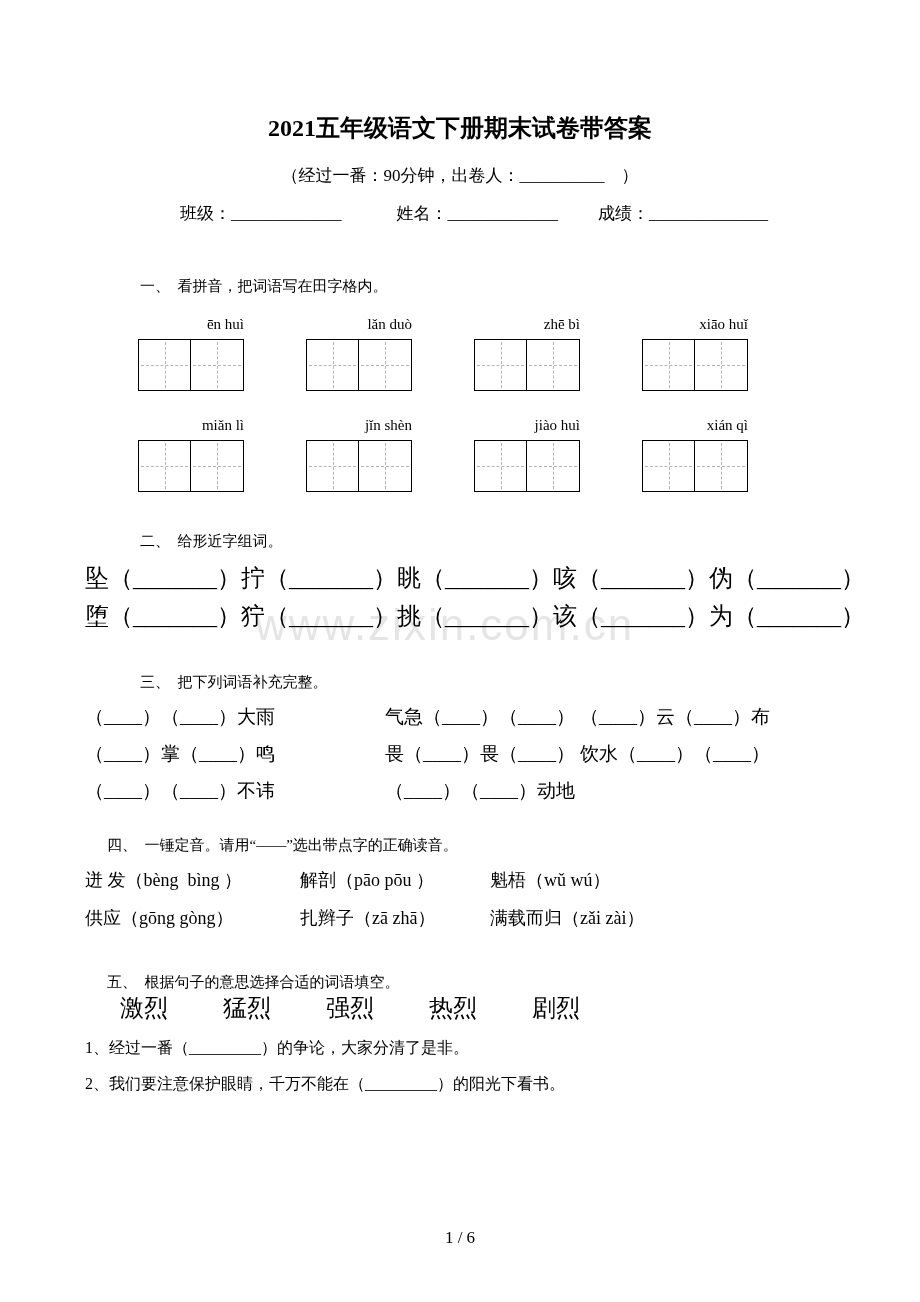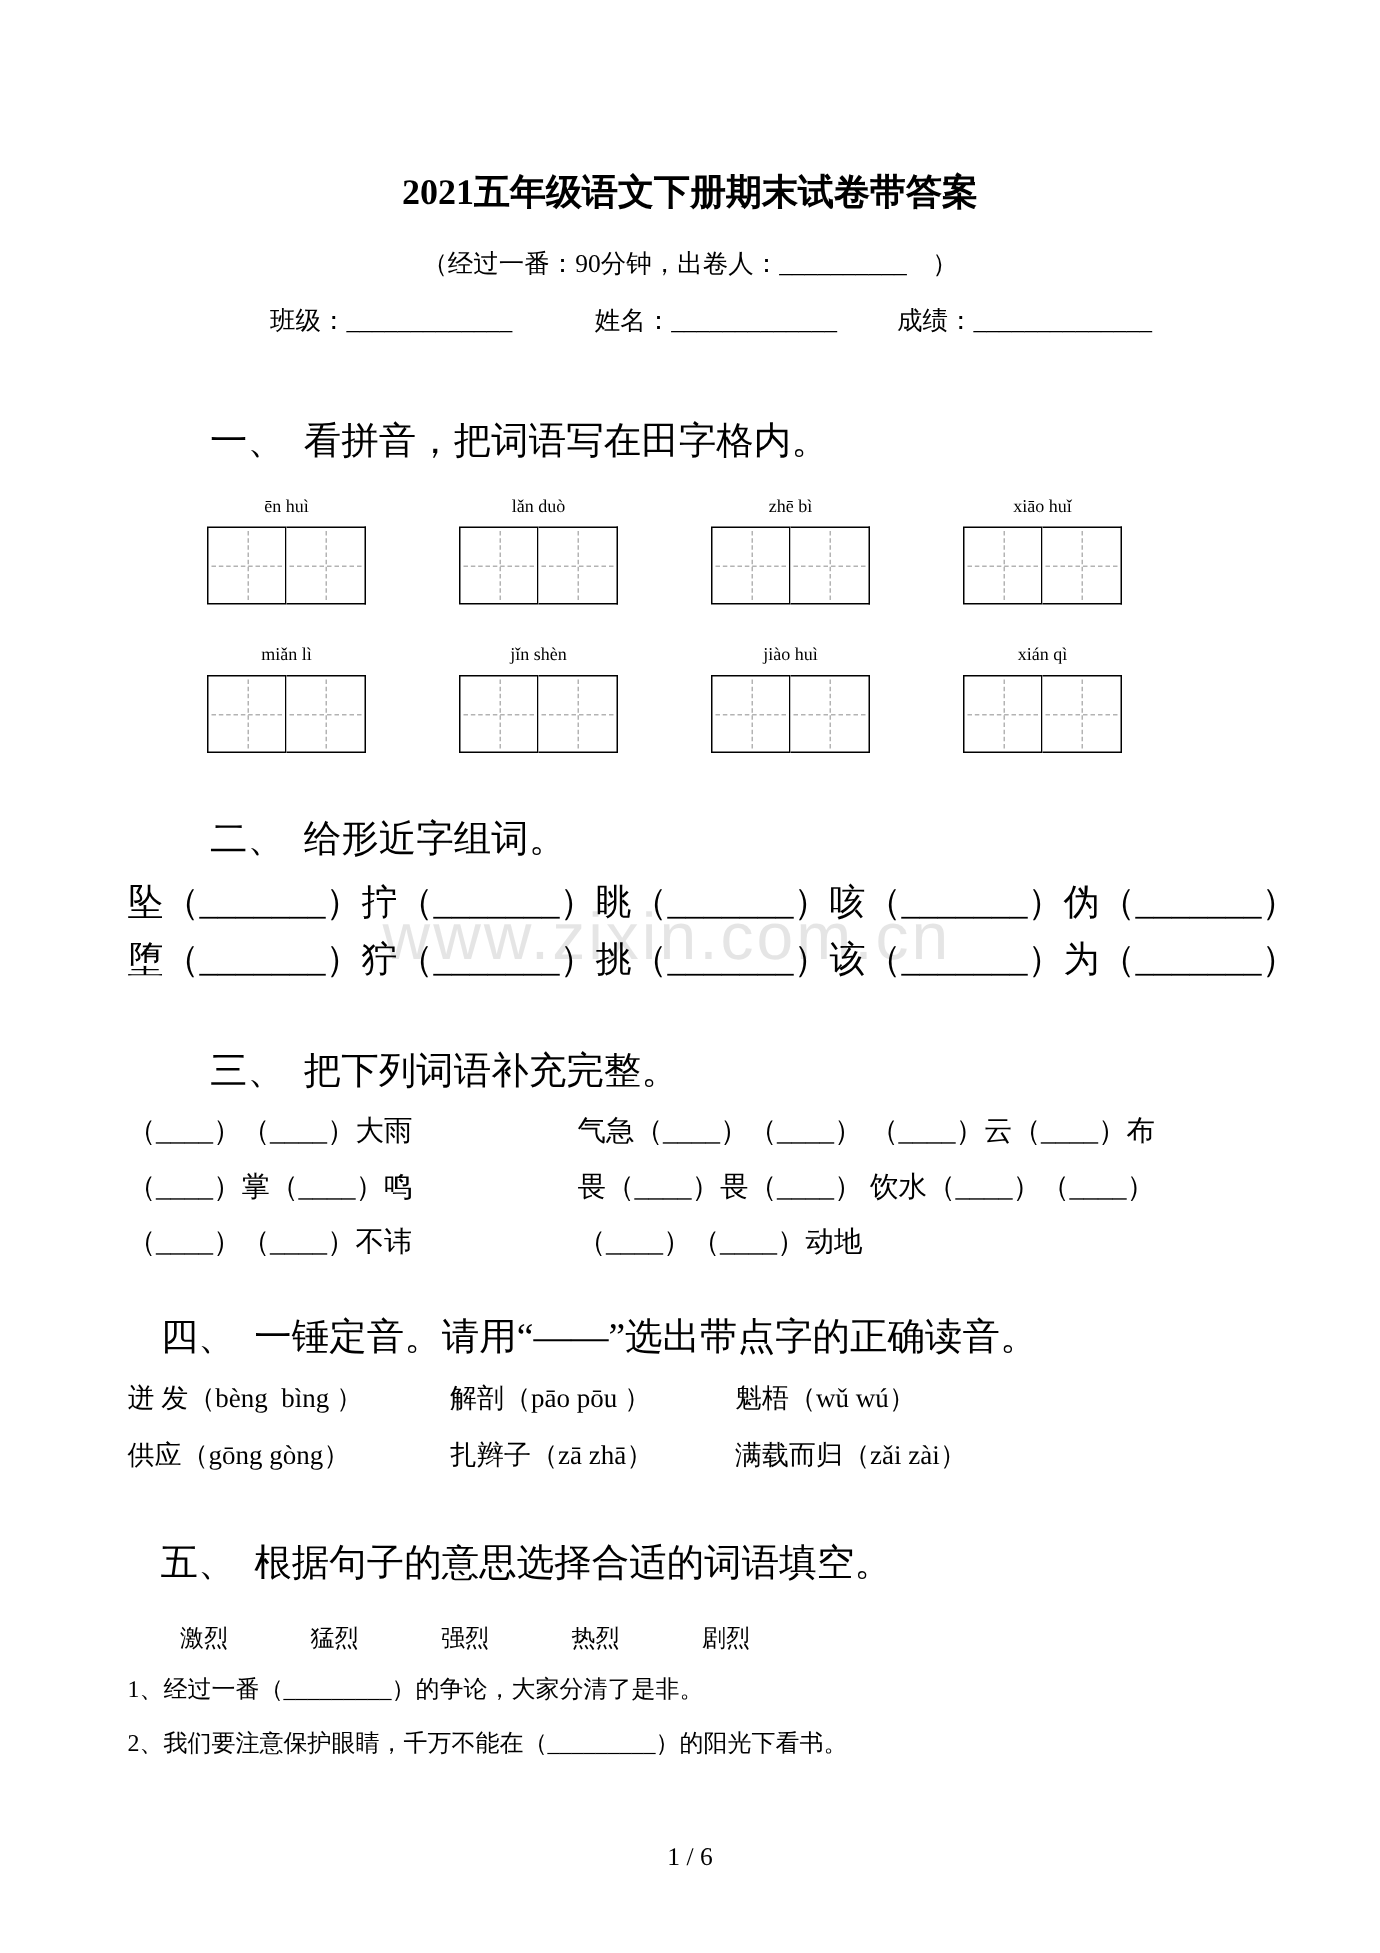--- a/index.html
+++ b/index.html
@@ -19,53 +19,53 @@
 
   .title { margin: 0; text-align: center; font-size: 24px; font-weight: bold; white-space: pre; }
   .subtitle { margin-top: 20px; text-align: center; font-size: 17px; white-space: pre; }
 
   .form-line { margin-top: 15px; padding-left: 95px; font-size: 17px; display: flex; }
   .form-line .field { white-space: pre; }
   .form-line .field.f1 { margin-right: 55px; }
   .form-line .field.f2 { margin-right: 40px; }
   .blank { letter-spacing: 0; }
 
-  .sec-heading { font-size: 25px; white-space: pre; }
+  .sec-heading { font-size: 15px; white-space: pre; }
   .indent-lg { padding-left: 55px; }
   .indent-sm { padding-left: 22px; }
   .mt-s1 { margin-top: 52px; }
   .mt-s2 { margin-top: 40px; }
   .mt-s3 { margin-top: 38px; }
   .mt-s4 { margin-top: 27px; }
   .mt-s5 { margin-top: 36px; }
 
   .pinyin-row { display: flex; padding-left: 53px; gap: 62px; margin-top: 20px; }
   .pinyin-row.second { margin-top: 26px; }
-  .pinyin { width: 106px; text-align: center; font-size: 12px; white-space: pre; }
+  .pinyin { width: 106px; text-align: right; font-size: 15px; white-space: pre; }
 
   .grid-row { display: flex; padding-left: 53px; gap: 62px; margin-top: 6px; }
   .tzg { display: flex; }
   .cell { width: 53px; height: 52px; border: 1px solid #000; position: relative; background: #fff; }
   .cell + .cell { border-left: 0; }
   .cell::before { content: ""; position: absolute; left: 2px; right: 2px; top: 50%; border-top: 1px dashed #b3b3b3; }
   .cell::after { content: ""; position: absolute; top: 2px; bottom: 2px; left: 50%; border-left: 1px dashed #b3b3b3; }
 
   .text-line { font-size: 24px; line-height: 38px; white-space: pre; }
   .text-line.first { margin-top: 8px; }
 
   .cols-row { display: flex; font-size: 19px; line-height: 37px; }
   .cols-row.first { margin-top: 6px; }
   .cols-row span { white-space: pre; }
   .cols-row .c1 { width: 300px; }
   .cols-row .c2 { width: 195px; }
   .cols-row.pron { font-size: 18px; line-height: 38px; }
   .cols-row.pron .c1 { width: 215px; }
   .cols-row.pron .c2 { width: 190px; }
 
-  .word-bank { display: flex; padding-left: 35px; gap: 55px; margin-top: 24px; font-size: 16px; }
+  .word-bank { display: flex; padding-left: 35px; gap: 55px; margin-top: 0; font-size: 24px; }
   .word-bank span { white-space: pre; }
   .sentence { font-size: 16px; line-height: 36px; white-space: pre; }
   .sentence.first { margin-top: 6px; }
 
   .footer { position: absolute; left: 0; right: 0; top: 1228px; text-align: center; font-size: 17px; z-index: 1; }
 </style>
 </head>
 <body>
 
 <div class="page">

